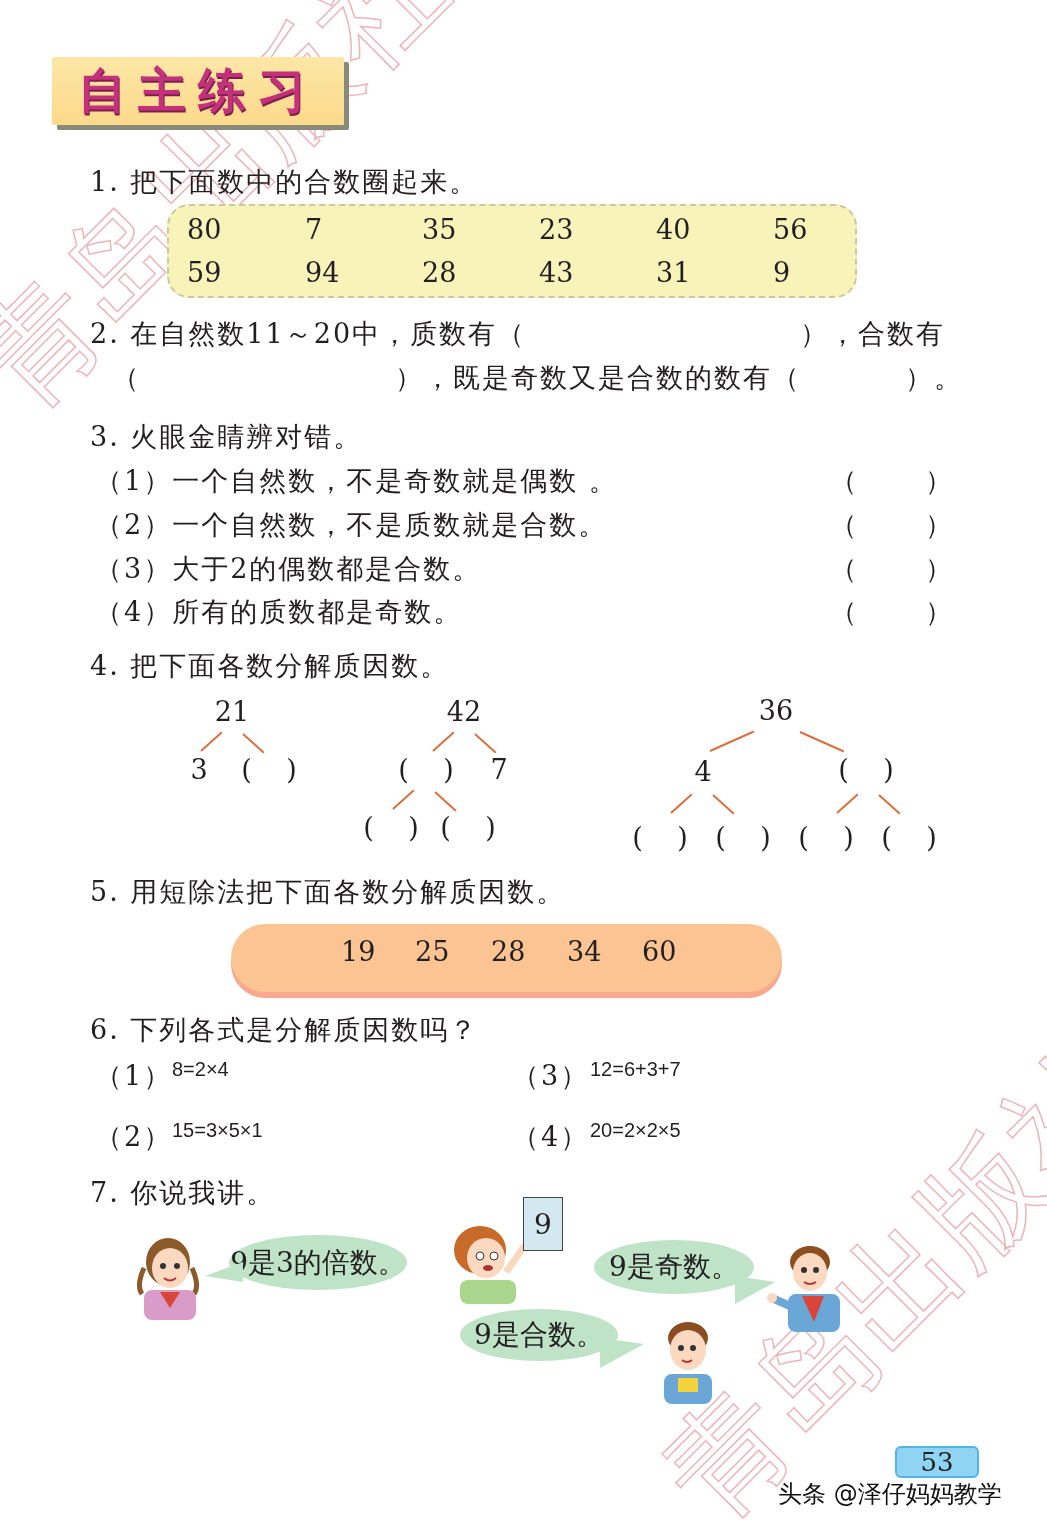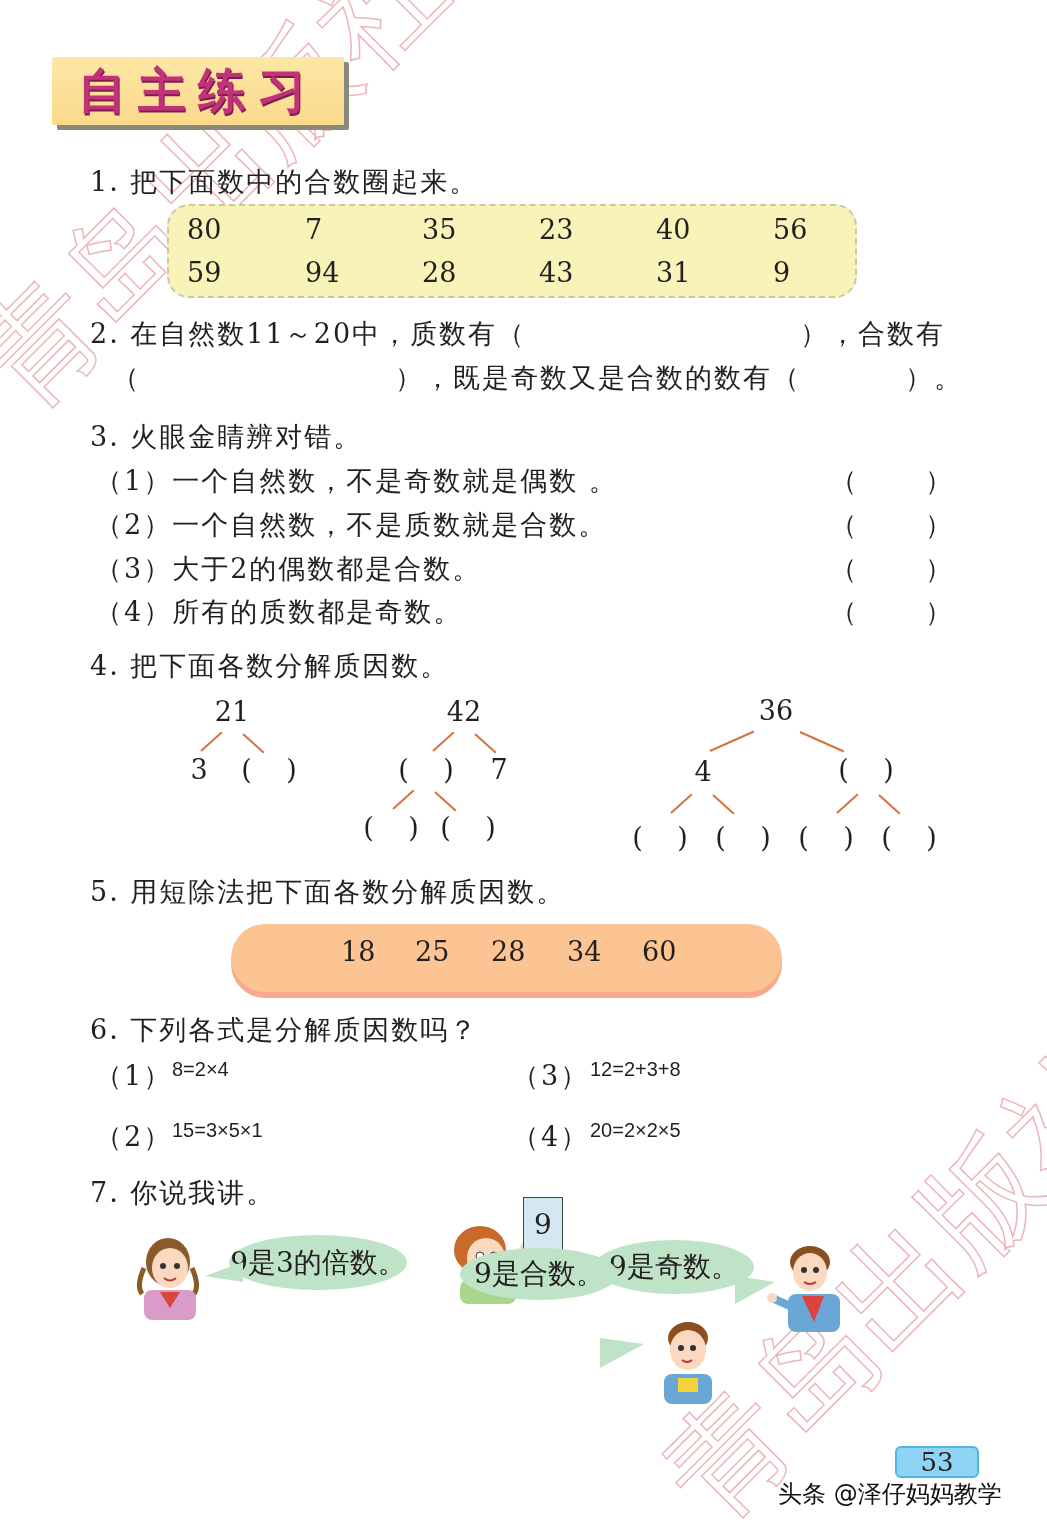--- a/index.html
+++ b/index.html
@@ -107,33 +107,33 @@
 <div class="line" style="left:713px; top:794px; width:28px; transform:rotate(42deg);"></div>
 <div class="line" style="left:837px; top:812px; width:28px; transform:rotate(-42deg);"></div>
 <div class="line" style="left:879px; top:794px; width:28px; transform:rotate(42deg);"></div>
 <div class="tree-num" style="left:624px; top:822px; width:72px; white-space:pre;">(    )</div>
 <div class="tree-num" style="left:707px; top:822px; width:72px; white-space:pre;">(    )</div>
 <div class="tree-num" style="left:790px; top:822px; width:72px; white-space:pre;">(    )</div>
 <div class="tree-num" style="left:873px; top:822px; width:72px; white-space:pre;">(    )</div>
 
 <div class="abs q" style="left:90px; top:874px;">5. 用短除法把下面各数分解质因数。</div>
 <div class="abs pill"></div>
-<span class="pill-num" style="left:341px;">18</span>
+<span class="pill-num" style="left:341px;">19</span>
 <span class="pill-num" style="left:415px;">25</span>
 <span class="pill-num" style="left:491px;">28</span>
 <span class="pill-num" style="left:567px;">34</span>
 <span class="pill-num" style="left:642px;">60</span>
 
 <div class="abs q" style="left:90px; top:1012px;">6. 下列各式是分解质因数吗？</div>
 <div class="abs q" style="left:95px; top:1058px;">（1）</div>
 <div class="abs eq" style="left:172px; top:1058px;">8=2×4</div>
 <div class="abs q" style="left:95px; top:1119px;">（2）</div>
 <div class="abs eq" style="left:172px; top:1119px;">15=3×5×1</div>
 <div class="abs q" style="left:512px; top:1058px;">（3）</div>
-<div class="abs eq" style="left:590px; top:1058px;">12=2+3+8</div>
+<div class="abs eq" style="left:590px; top:1058px;">12=6+3+7</div>
 <div class="abs q" style="left:512px; top:1119px;">（4）</div>
 <div class="abs eq" style="left:590px; top:1119px;">20=2×2×5</div>
 
 <div class="abs q" style="left:90px; top:1175px;">7. 你说我讲。</div>
 
 <svg class="kid" style="left:130px; top:1228px;" width="80" height="92">
   <ellipse cx="38" cy="34" rx="22" ry="24" fill="#8b5a2b"></ellipse>
   <ellipse cx="40" cy="40" rx="18" ry="20" fill="#fbd9c0"></ellipse>
   <path d="M14 40 Q6 58 12 66" stroke="#8b5a2b" stroke-width="5" fill="none"></path>
   <path d="M62 40 Q70 58 64 66" stroke="#8b5a2b" stroke-width="5" fill="none"></path>
@@ -169,21 +169,21 @@
   <ellipse cx="46" cy="32" rx="17" ry="19" fill="#fbd9c0"></ellipse>
   <circle cx="40" cy="30" r="3" fill="#333"></circle>
     <circle cx="52" cy="30" r="3" fill="#333"></circle>
   <path d="M40 42 Q46 46 52 42" stroke="#b33" stroke-width="2" fill="none"></path>
   <rect x="24" y="54" width="52" height="38" rx="8" fill="#6aa6d6"></rect>
   <path d="M38 56 L50 82 L60 56 Z" fill="#d9453a"></path>
   <path d="M26 66 L8 58" stroke="#6aa6d6" stroke-width="8"></path>
   <circle cx="8" cy="58" r="5" fill="#fbd9c0"></circle>
 </svg>
 
-<div class="bubble" style="left:460px; top:1248px; width:158px; height:52px;">
+<div class="bubble" style="left:460px; top:1309px; width:158px; height:52px;">
   <span>9是合数。</span>
 </div>
 <div class="tail" style="left:600px; top:1338px; border-top:6px solid transparent; border-bottom:24px solid transparent; border-left:44px solid #bfe3c6;"></div>
 
 <svg class="kid" style="left:654px; top:1318px;" width="64" height="86">
   <ellipse cx="34" cy="20" rx="20" ry="16" fill="#8b4e1f"></ellipse>
   <ellipse cx="34" cy="32" rx="18" ry="20" fill="#fbd9c0"></ellipse>
   <circle cx="27" cy="30" r="3" fill="#333"></circle>
     <circle cx="39" cy="30" r="3" fill="#333"></circle>
   <path d="M28 42 Q33 46 38 42" stroke="#b33" stroke-width="2" fill="none"></path>

